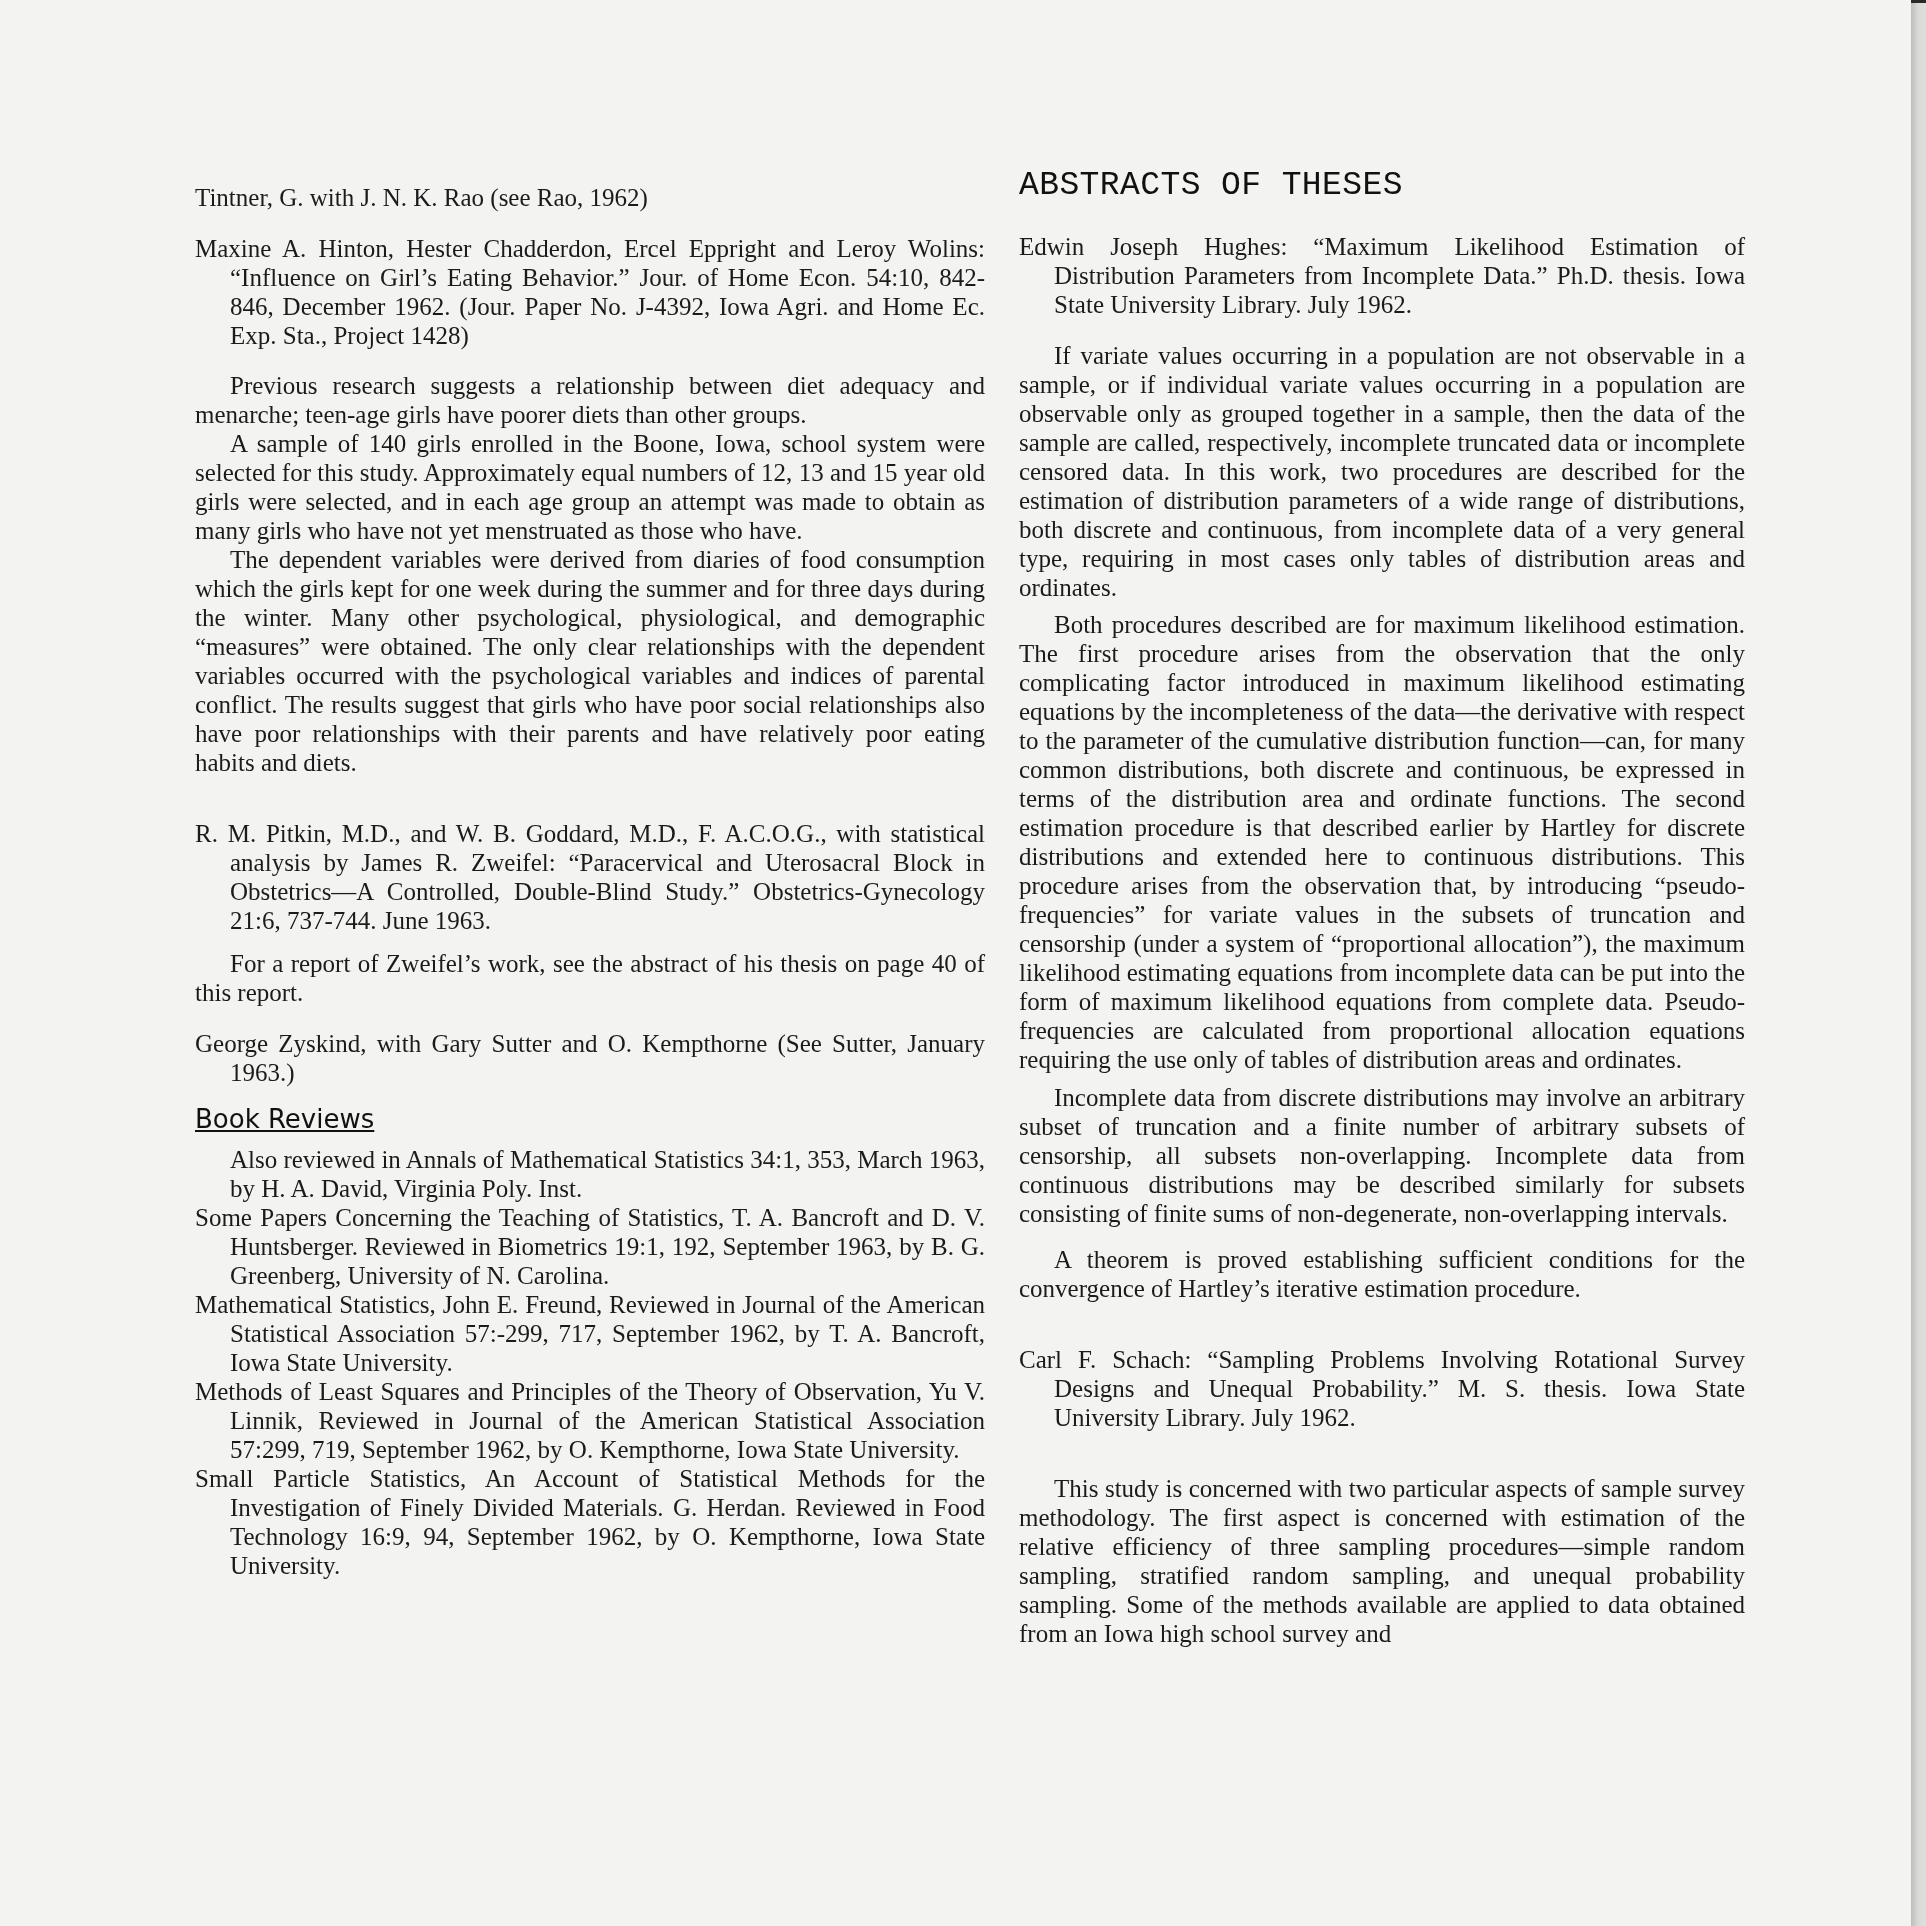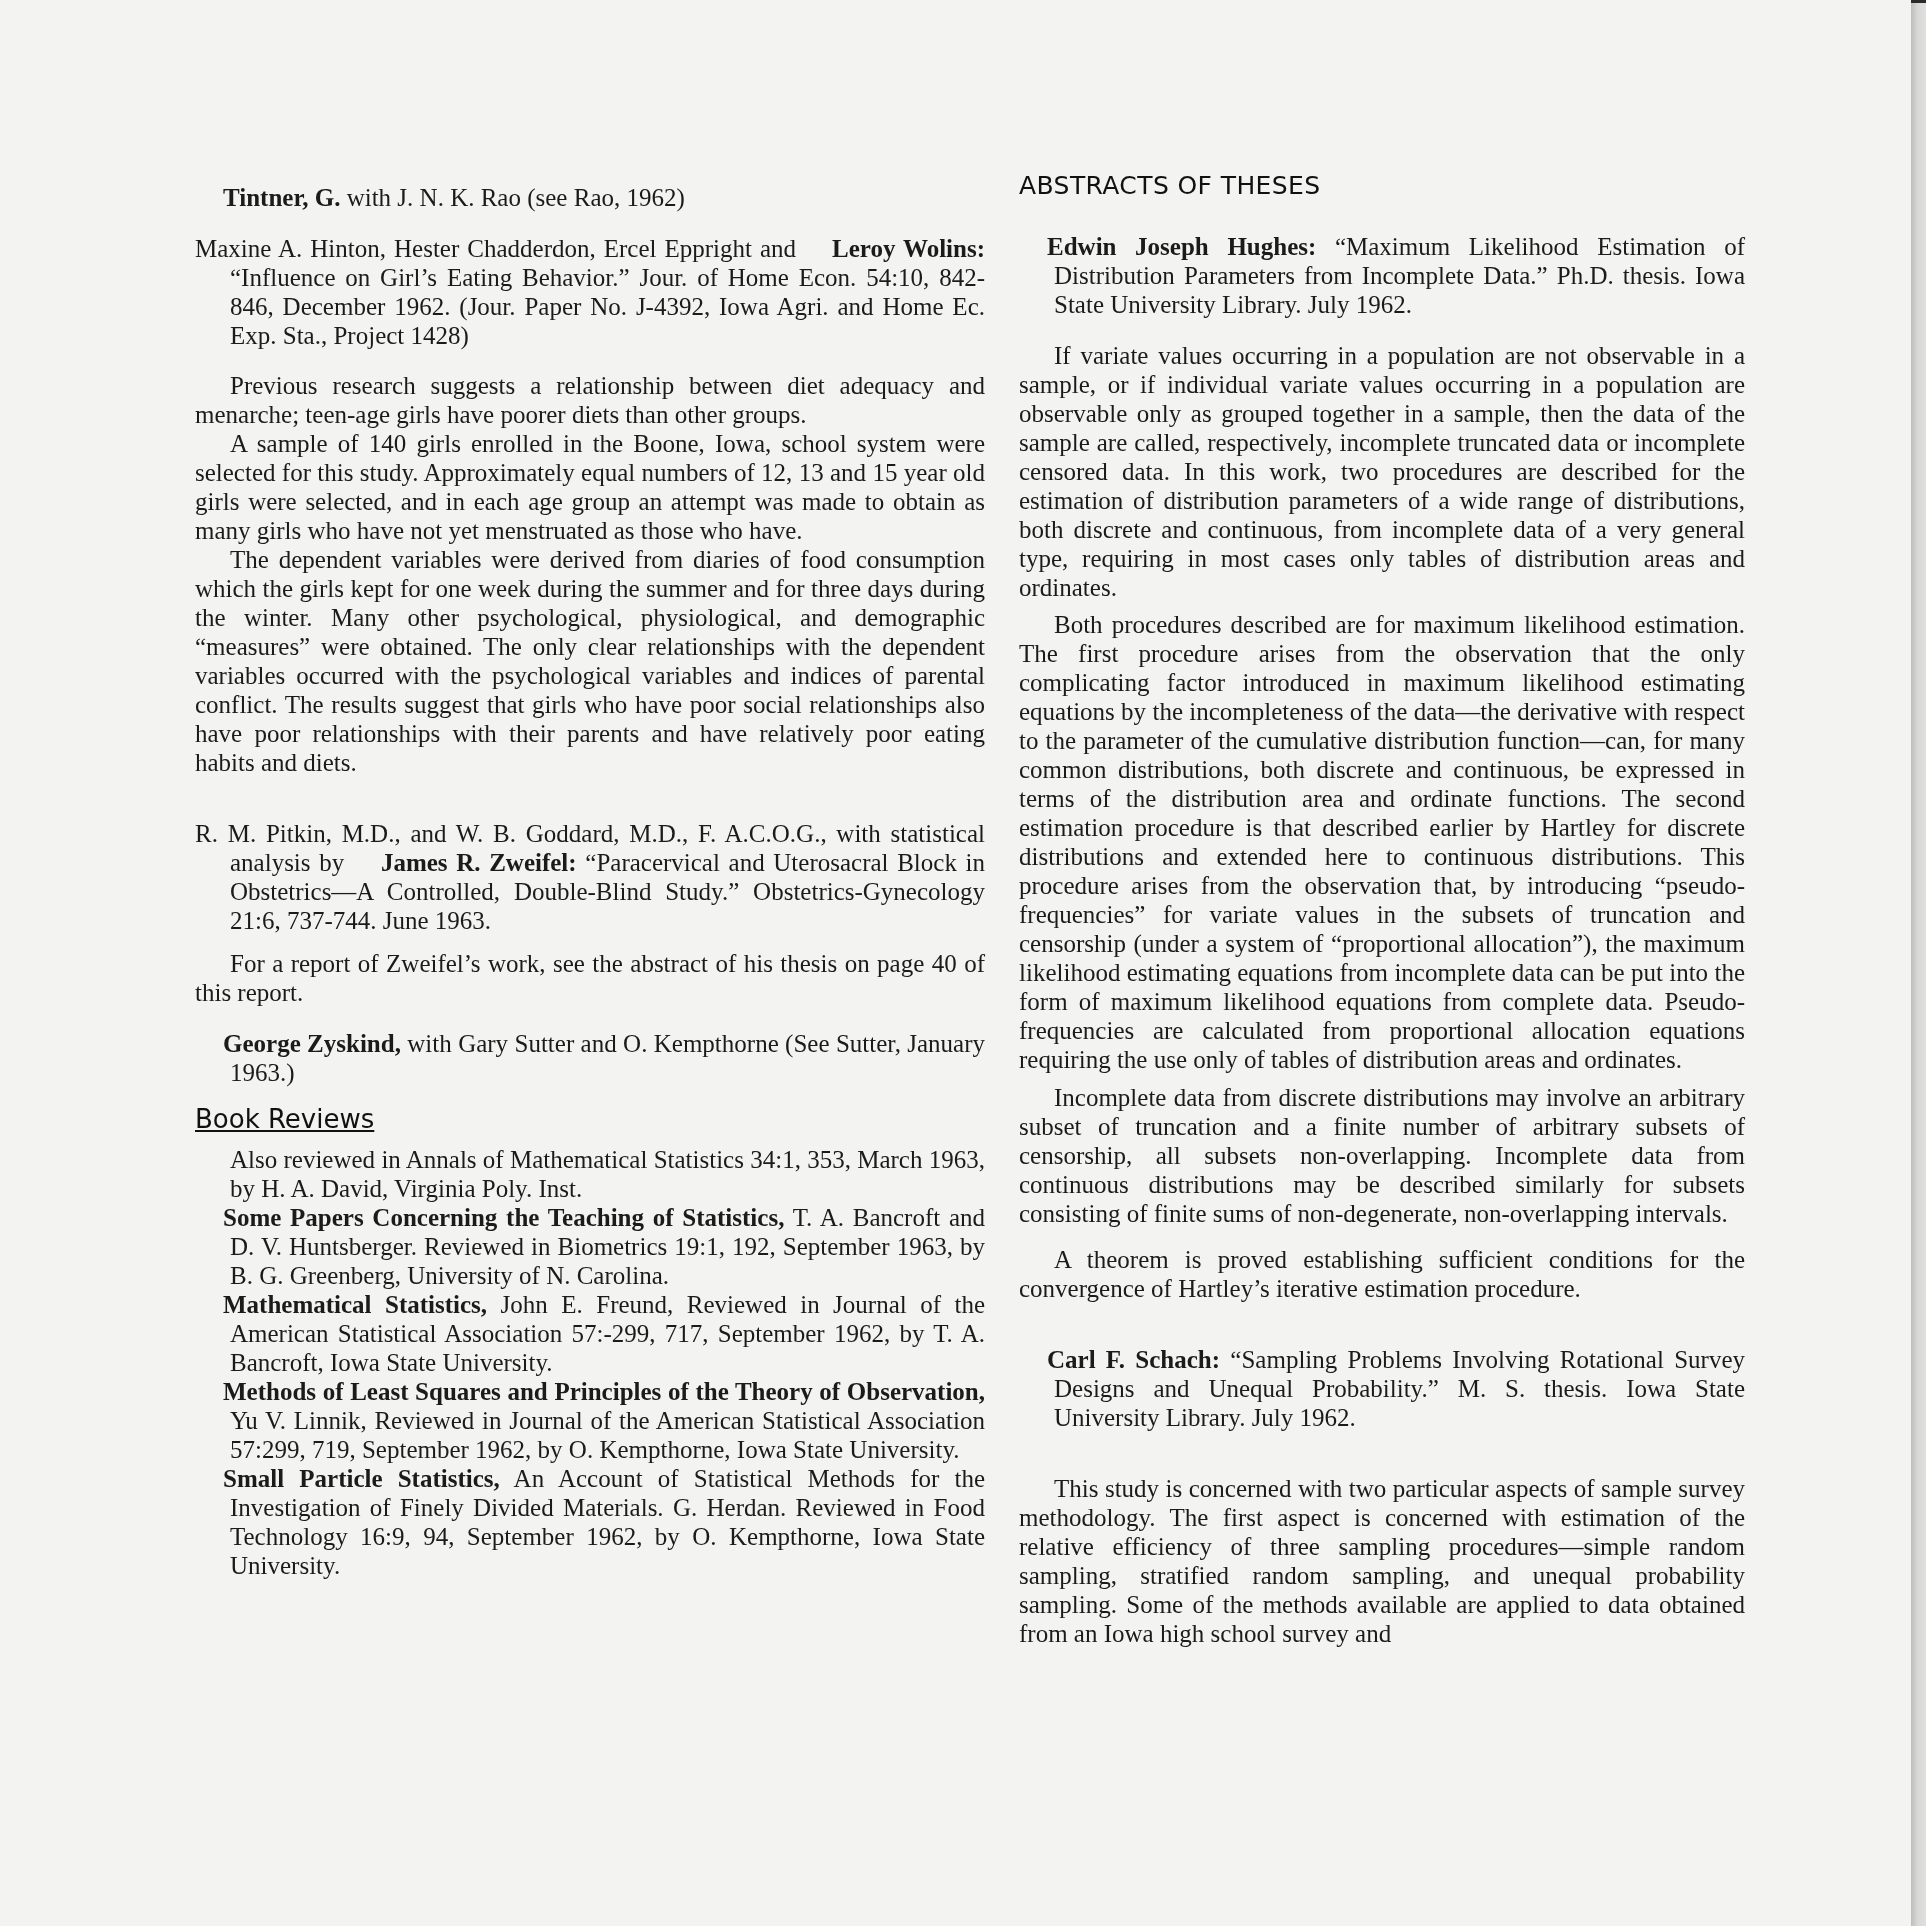--- a/index.html
+++ b/index.html
@@ -22,31 +22,31 @@
     position: absolute; left: 1911px; top: 0; width: 54px; height: 3.1px; background: #2a2a2a;
   }
   .col { position: absolute; top: 0; }
   .col-left { left: 195px; width: 790px; }
   .col-right { left: 1019px; width: 726px; }
 
   .body-text { font-size: 25px; line-height: 29px; text-align: justify; }
   .entry { margin: 0; }
   .hang { padding-left: 35px; text-indent: -35px; }
   .para { text-indent: 35px; margin: 0; }
-  .b { font-weight: bold; margin-left: 28px; }
+  .b { font-weight: normal; }
   .gap-s { height: 14px; }
   .gap-m { height: 21.6px; }
   .gap-l { height: 42px; }
 
   .section-head {
     font-family: "DejaVu Sans", "Liberation Sans", sans-serif;
     font-weight: normal; color: #111;
     margin: 0;
   }
-  .abstracts-head { font-size: 25px; letter-spacing: 0.4px; line-height: 39px; }
+  .abstracts-head { font-size: 33px; letter-spacing: 0.4px; line-height: 39px; font-family: Liberation Mono, monospace; }
   .book-head { font-size: 26px; line-height: 37px; text-decoration: underline; }
 
   .review { padding-left: 35px; text-indent: -35px; }
   .review-sub { padding-left: 35px; text-indent: 0; }
 </style>
 </head>
 <body>
 
 <div class="page"></div>
 <div class="right-strip"></div>

